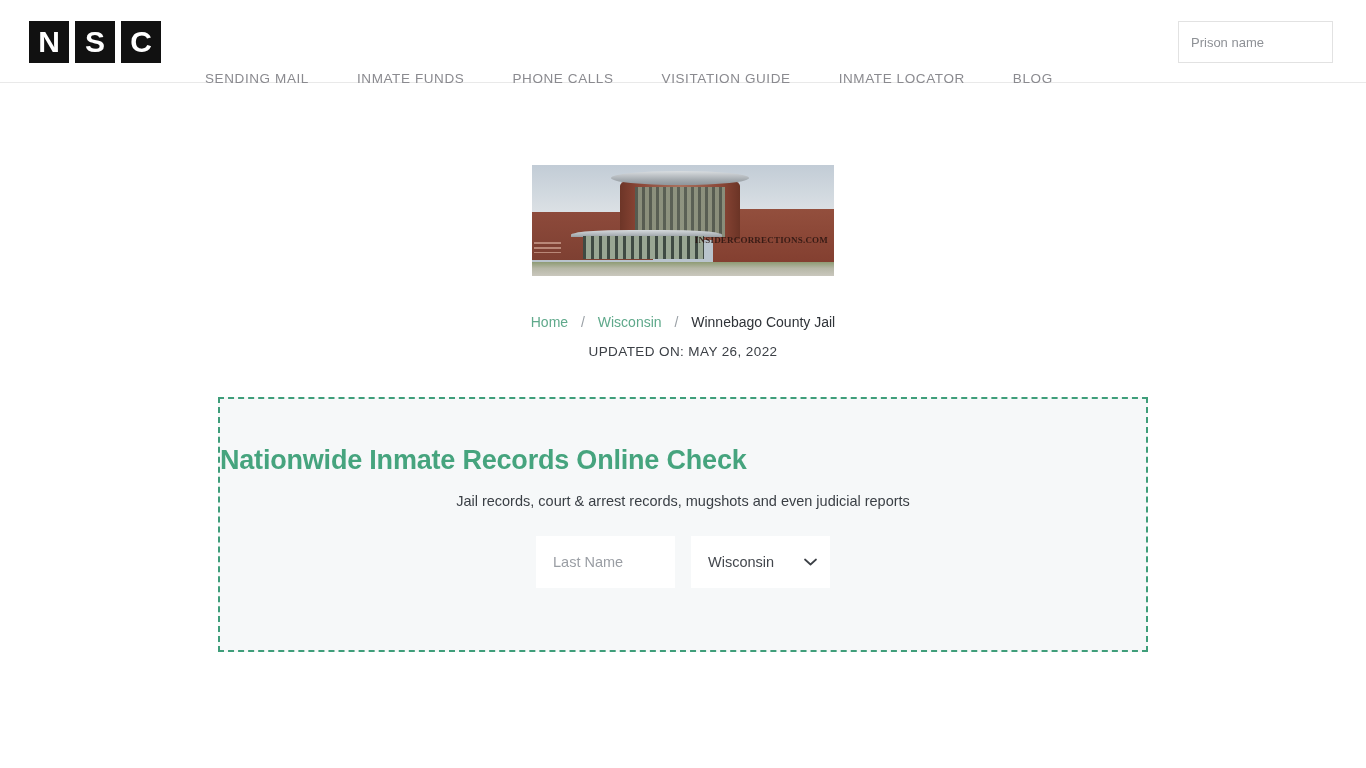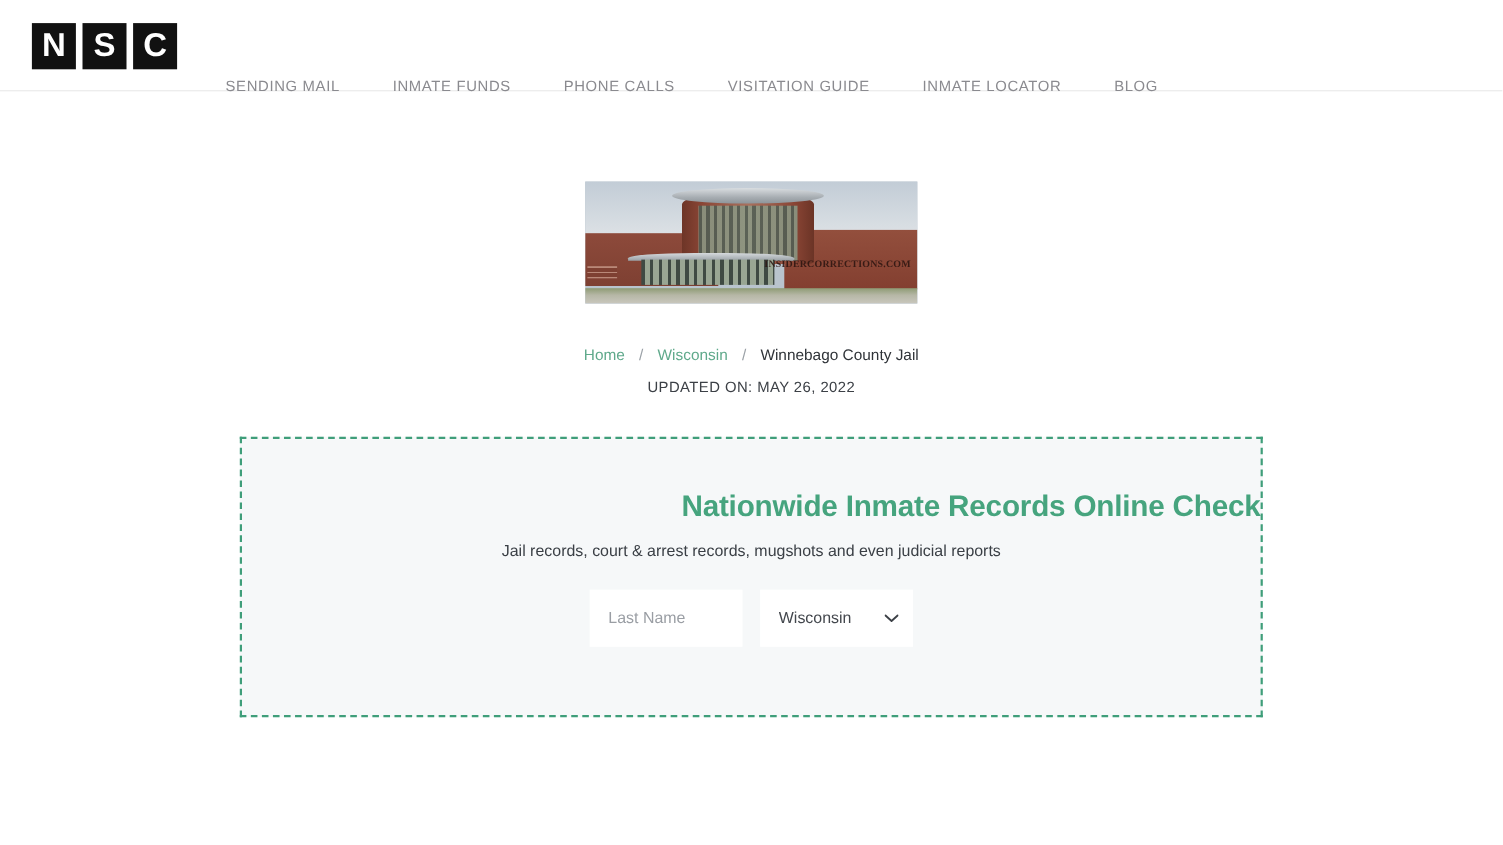--- a/index.html
+++ b/index.html
@@ -191,21 +191,21 @@
   .promo {
     position: relative;
     width: 930px;
     margin: 38px auto 0 auto;
     height: 255px;
     background: #f6f8f9;
     border: 2px dashed #3f9e7a;
     padding-top: 46px;
   }
   .promo-title {
-    text-align: right;
+    text-align: left;
     font-size: 27px;
     font-weight: 700;
     color: #46a47e;
     letter-spacing: -0.2px;
   }
   .promo-sub {
     text-align: center;
     margin-top: 17px;
     font-size: 14.5px;
     color: #3a3f45;
@@ -276,20 +276,24 @@
 
   <nav class="main-nav">
     <a class="nav-item" href="#">SENDING MAIL</a>
     <a class="nav-item" href="#">INMATE FUNDS</a>
     <a class="nav-item" href="#">PHONE CALLS</a>
     <a class="nav-item" href="#">VISITATION GUIDE</a>
     <a class="nav-item" href="#">INMATE LOCATOR</a>
     <a class="nav-item" href="#">BLOG</a>
   </nav>
 
+  <div class="header-search">
+    <input type="text" placeholder="Prison name" style="">
+
+  </div>
 </header>
 
 <main class="page">
 
   <div class="hero-wrap">
     <div class="hero-img">
       <div class="hero-sky"></div>
       <div class="brick-left">
         <div class="brick-left-lines"></div>
       </div>

